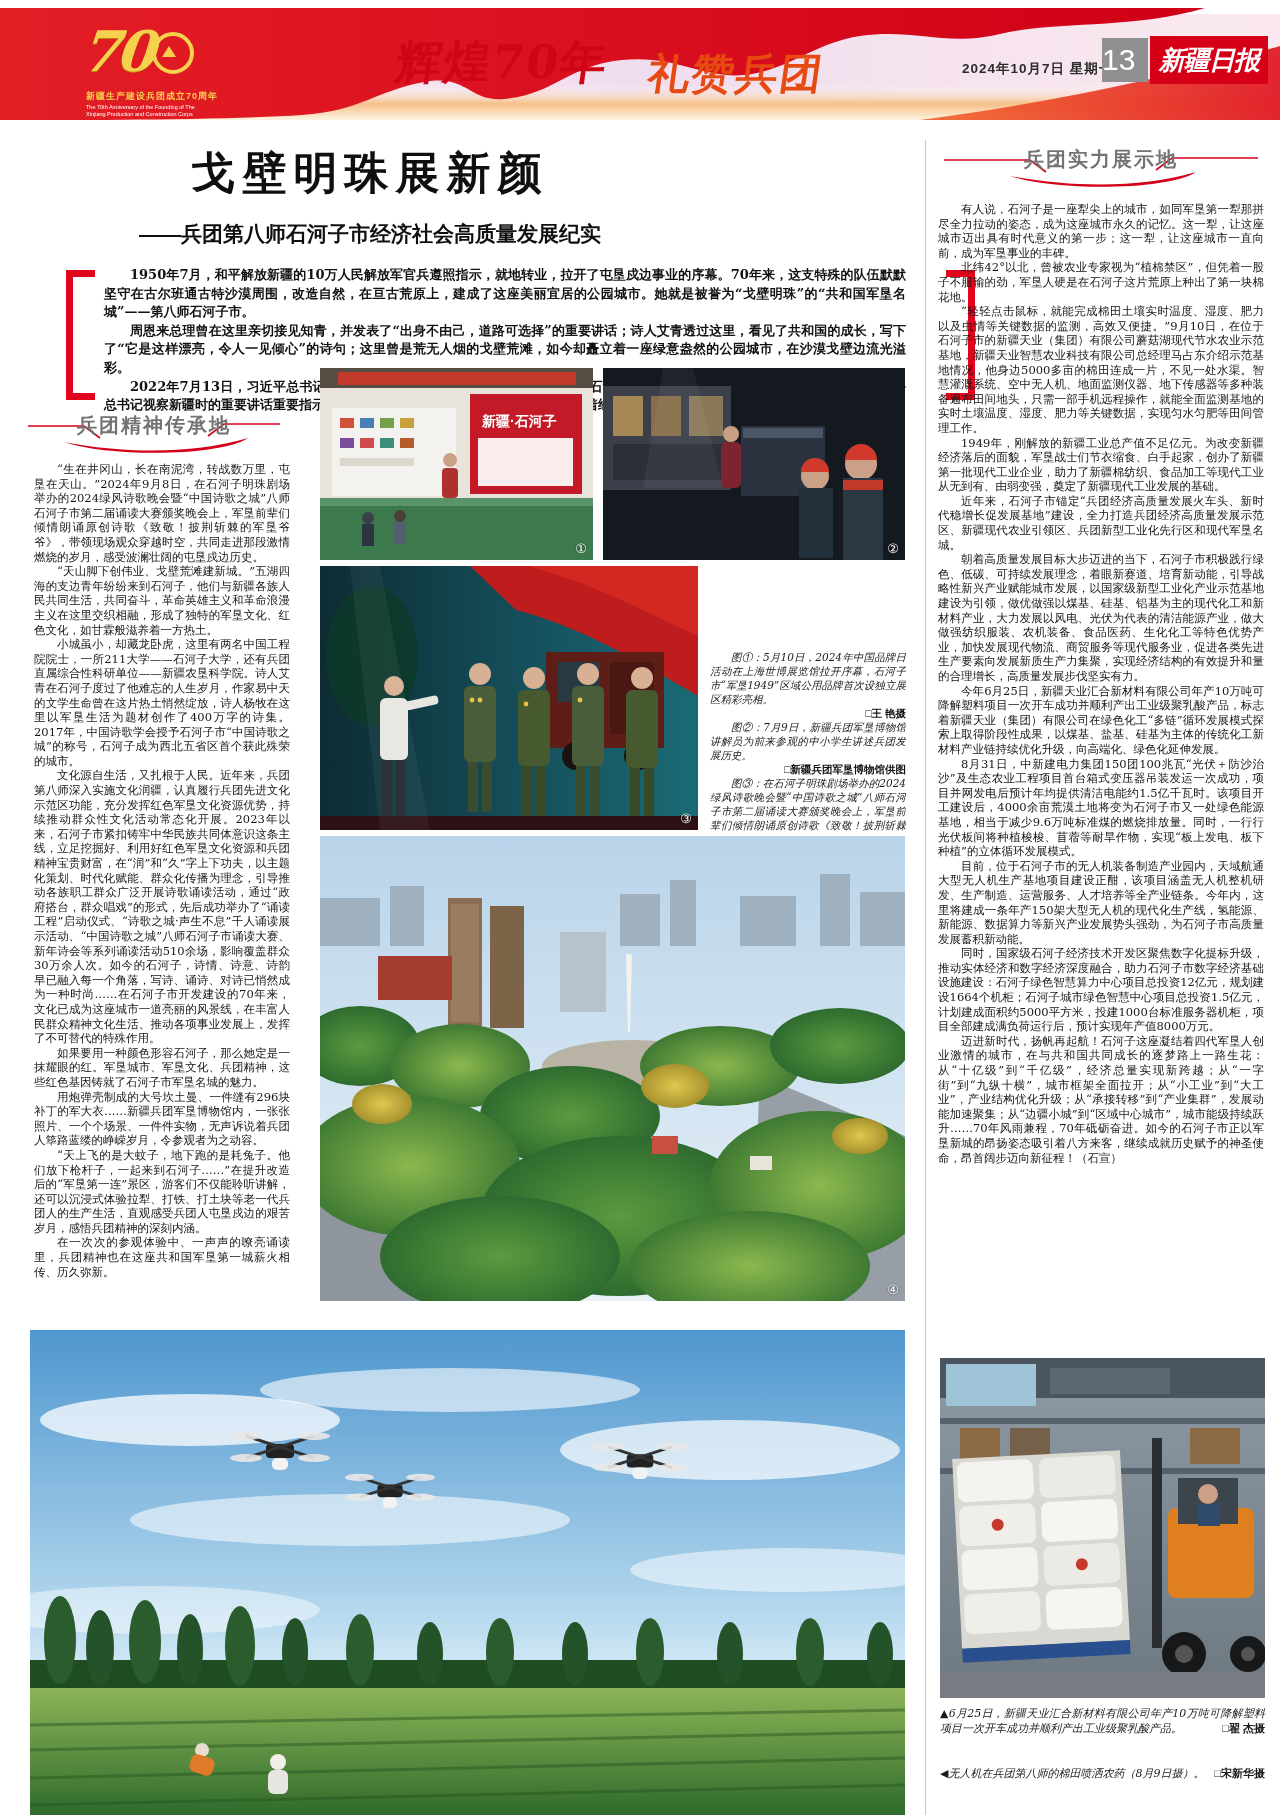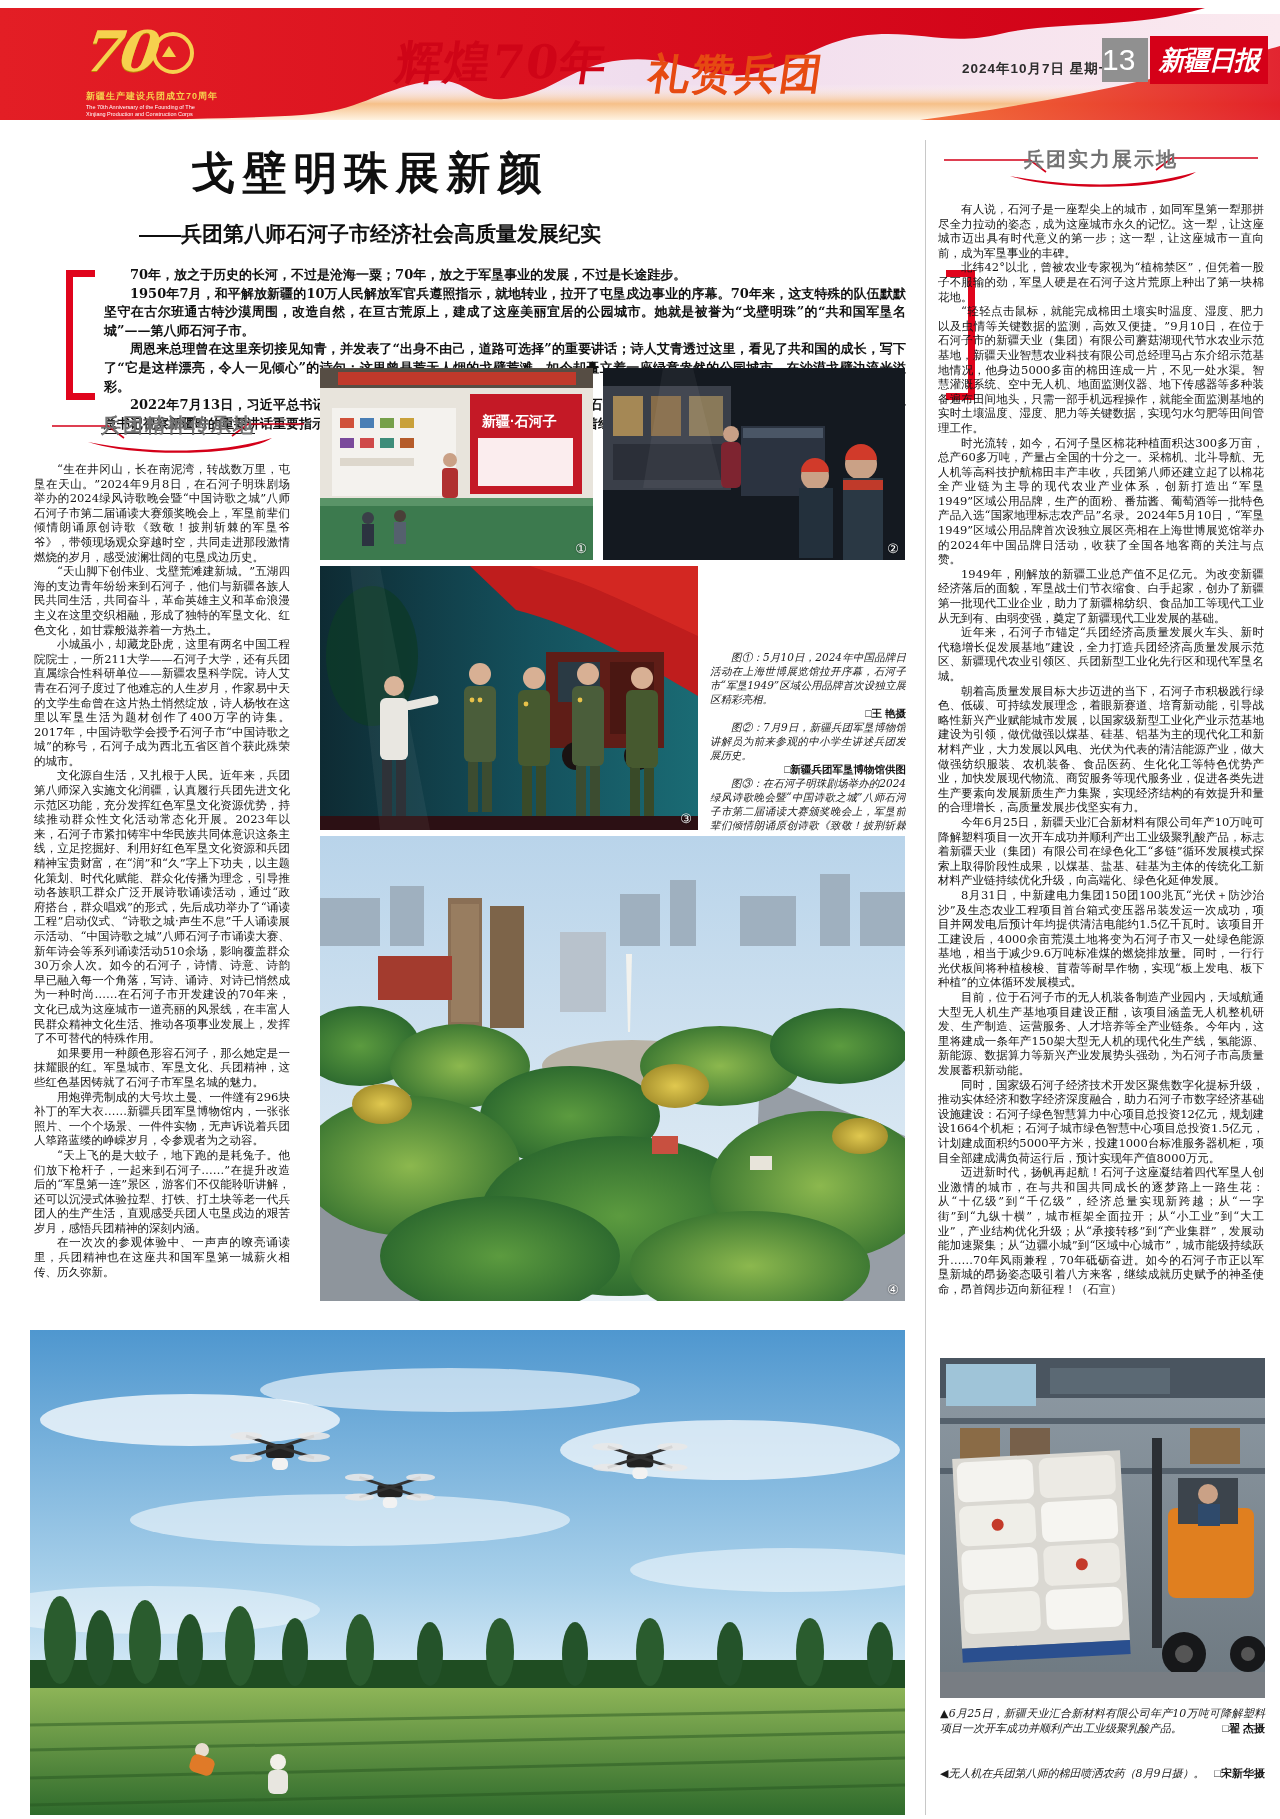--- a/index.html
+++ b/index.html
@@ -104,27 +104,26 @@
     <span class="pagebox">13</span>
     <span class="paperbox">新疆日报</span>
   </div>
 
   <h1 class="title" style="margin:0">戈壁明珠展新颜</h1>
   <h2 class="subtitle" style="margin:0">——兵团第八师石河子市经济社会高质量发展纪实</h2>
 
   <span class="brk brk-l"></span>
   <span class="brk brk-r"></span>
   <div class="intro">
-    <p>70年，放之于历史的长河，不过是沧海一粟；70年，放之于军垦事业的发展，不过是长途跬步。</p>
     <p>1950年7月，和平解放新疆的10万人民解放军官兵遵照指示，就地转业，拉开了屯垦戍边事业的序幕。70年来，这支特殊的队伍默默坚守在古尔班通古特沙漠周围，改造自然，在亘古荒原上，建成了这座美丽宜居的公园城市。她就是被誉为“戈壁明珠”的“共和国军垦名城”——第八师石河子市。</p>
     <p>周恩来总理曾在这里亲切接见知青，并发表了“出身不由己，道路可选择”的重要讲话；诗人艾青透过这里，看见了共和国的成长，写下了“它是这样漂亮，令人一见倾心”的诗句；这里曾是荒无人烟的戈壁荒滩，如今却矗立着一座绿意盎然的公园城市，在沙漠戈壁边流光溢彩。</p>
     <p>2022年7月13日，习近平总书记视察第八师石河子市并提出殷切期望。第八师石河子市牢记习近平总书记嘱托，深入贯彻落实习近平总书记视察新疆时的重要讲话重要指示精神，乘着时代的东风，始终以奋进之态书写着经济社会高质量发展的华美篇章。</p>
   </div>
 
-  <div class="sec-head" style="left:50px;top:410px;width:256px;text-decoration:underline;">
+  <div class="sec-head" style="left:26px;top:410px;width:256px;">
     <svg width="256" height="46" viewBox="0 0 256 46">
       <path d="M2,16 L58,16 L74,28" stroke="#d40019" stroke-width="1.6" fill="none"></path>
       <path d="M254,14 L198,14 L182,26" stroke="#d40019" stroke-width="1.6" fill="none"></path>
       <path d="M38,32 C100,44 168,44 222,28 C196,46 86,48 38,32 Z" fill="#d40019"></path>
     </svg>
     <span class="txt">兵团精神传承地</span>
   </div>
 
   <div class="colL">
     <p class="bp">“生在井冈山，长在南泥湾，转战数万里，屯垦在天山。”2024年9月8日，在石河子明珠剧场举办的2024绿风诗歌晚会暨“中国诗歌之城”八师石河子市第二届诵读大赛颁奖晚会上，军垦前辈们倾情朗诵原创诗歌《致敬！披荆斩棘的军垦爷爷》，带领现场观众穿越时空，共同走进那段激情燃烧的岁月，感受波澜壮阔的屯垦戍边历史。</p>
@@ -330,21 +329,20 @@
       <path d="M320,14 L234,14 L218,26" stroke="#d40019" stroke-width="1.6" fill="none"></path>
       <path d="M72,32 C136,44 204,44 258,28 C232,46 120,48 72,32 Z" fill="#d40019"></path>
     </svg>
     <span class="txt">兵团实力展示地</span>
   </div>
 
   <div class="colR">
     <p class="bp">有人说，石河子是一座犁尖上的城市，如同军垦第一犁那拼尽全力拉动的姿态，成为这座城市永久的记忆。这一犁，让这座城市迈出具有时代意义的第一步；这一犁，让这座城市一直向前，成为军垦事业的丰碑。</p>
     <p class="bp">北纬42°以北，曾被农业专家视为“植棉禁区”，但凭着一股子不服输的劲，军垦人硬是在石河子这片荒原上种出了第一块棉花地。</p>
     <p class="bp">“轻轻点击鼠标，就能完成棉田土壤实时温度、湿度、肥力以及虫情等关键数据的监测，高效又便捷。”9月10日，在位于石河子市的新疆天业（集团）有限公司蘑菇湖现代节水农业示范基地，新疆天业智慧农业科技有限公司总经理马占东介绍示范基地情况，他身边5000多亩的棉田连成一片，不见一处水渠。智慧灌溉系统、空中无人机、地面监测仪器、地下传感器等多种装备遍布田间地头，只需一部手机远程操作，就能全面监测基地的实时土壤温度、湿度、肥力等关键数据，实现匀水匀肥等田间管理工作。</p>
-    <p class="bp">时光流转，如今，石河子垦区棉花种植面积达300多万亩，总产60多万吨，产量占全国的十分之一。采棉机、北斗导航、无人机等高科技护航棉田丰产丰收，兵团第八师还建立起了以棉花全产业链为主导的现代农业产业体系，创新打造出“军垦1949”区域公用品牌，生产的面粉、番茄酱、葡萄酒等一批特色产品入选“国家地理标志农产品”名录。2024年5月10日，“军垦1949”区域公用品牌首次设独立展区亮相在上海世博展览馆举办的2024年中国品牌日活动，收获了全国各地客商的关注与点赞。</p>
     <p class="bp">1949年，刚解放的新疆工业总产值不足亿元。为改变新疆经济落后的面貌，军垦战士们节衣缩食、白手起家，创办了新疆第一批现代工业企业，助力了新疆棉纺织、食品加工等现代工业从无到有、由弱变强，奠定了新疆现代工业发展的基础。</p>
     <p class="bp">近年来，石河子市锚定“兵团经济高质量发展火车头、新时代稳增长促发展基地”建设，全力打造兵团经济高质量发展示范区、新疆现代农业引领区、兵团新型工业化先行区和现代军垦名城。</p>
     <p class="bp">朝着高质量发展目标大步迈进的当下，石河子市积极践行绿色、低碳、可持续发展理念，着眼新赛道、培育新动能，引导战略性新兴产业赋能城市发展，以国家级新型工业化产业示范基地建设为引领，做优做强以煤基、硅基、铝基为主的现代化工和新材料产业，大力发展以风电、光伏为代表的清洁能源产业，做大做强纺织服装、农机装备、食品医药、生化化工等特色优势产业，加快发展现代物流、商贸服务等现代服务业，促进各类先进生产要素向发展新质生产力集聚，实现经济结构的有效提升和量的合理增长，高质量发展步伐坚实有力。</p>
     <p class="bp">今年6月25日，新疆天业汇合新材料有限公司年产10万吨可降解塑料项目一次开车成功并顺利产出工业级聚乳酸产品，标志着新疆天业（集团）有限公司在绿色化工“多链”循环发展模式探索上取得阶段性成果，以煤基、盐基、硅基为主体的传统化工新材料产业链持续优化升级，向高端化、绿色化延伸发展。</p>
     <p class="bp">8月31日，中新建电力集团150团100兆瓦“光伏＋防沙治沙”及生态农业工程项目首台箱式变压器吊装发运一次成功，项目并网发电后预计年均提供清洁电能约1.5亿千瓦时。该项目开工建设后，4000余亩荒漠土地将变为石河子市又一处绿色能源基地，相当于减少9.6万吨标准煤的燃烧排放量。同时，一行行光伏板间将种植梭梭、苜蓿等耐旱作物，实现“板上发电、板下种植”的立体循环发展模式。</p>
     <p class="bp">目前，位于石河子市的无人机装备制造产业园内，天域航通大型无人机生产基地项目建设正酣，该项目涵盖无人机整机研发、生产制造、运营服务、人才培养等全产业链条。今年内，这里将建成一条年产150架大型无人机的现代化生产线，氢能源、新能源、数据算力等新兴产业发展势头强劲，为石河子市高质量发展蓄积新动能。</p>
     <p class="bp">同时，国家级石河子经济技术开发区聚焦数字化提标升级，推动实体经济和数字经济深度融合，助力石河子市数字经济基础设施建设：石河子绿色智慧算力中心项目总投资12亿元，规划建设1664个机柜；石河子城市绿色智慧中心项目总投资1.5亿元，计划建成面积约5000平方米，投建1000台标准服务器机柜，项目全部建成满负荷运行后，预计实现年产值8000万元。</p>
     <p class="bp">迈进新时代，扬帆再起航！石河子这座凝结着四代军垦人创业激情的城市，在与共和国共同成长的逐梦路上一路生花：从“十亿级”到“千亿级”，经济总量实现新跨越；从“一字街”到“九纵十横”，城市框架全面拉开；从“小工业”到“大工业”，产业结构优化升级；从“承接转移”到“产业集群”，发展动能加速聚集；从“边疆小城”到“区域中心城市”，城市能级持续跃升……70年风雨兼程，70年砥砺奋进。如今的石河子市正以军垦新城的昂扬姿态吸引着八方来客，继续成就历史赋予的神圣使命，昂首阔步迈向新征程！（石宣）</p>
   </div>
 

